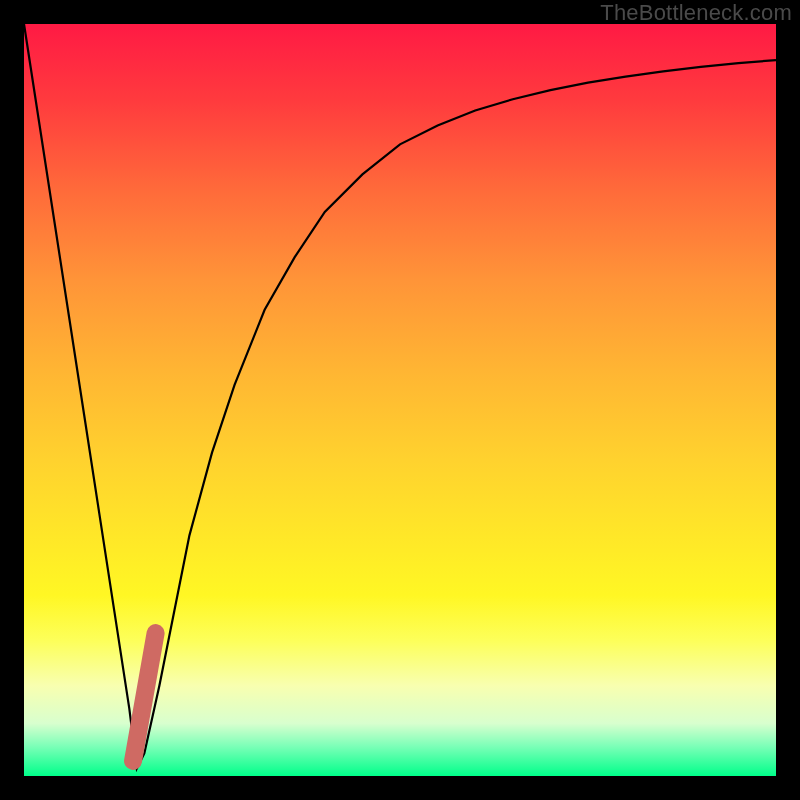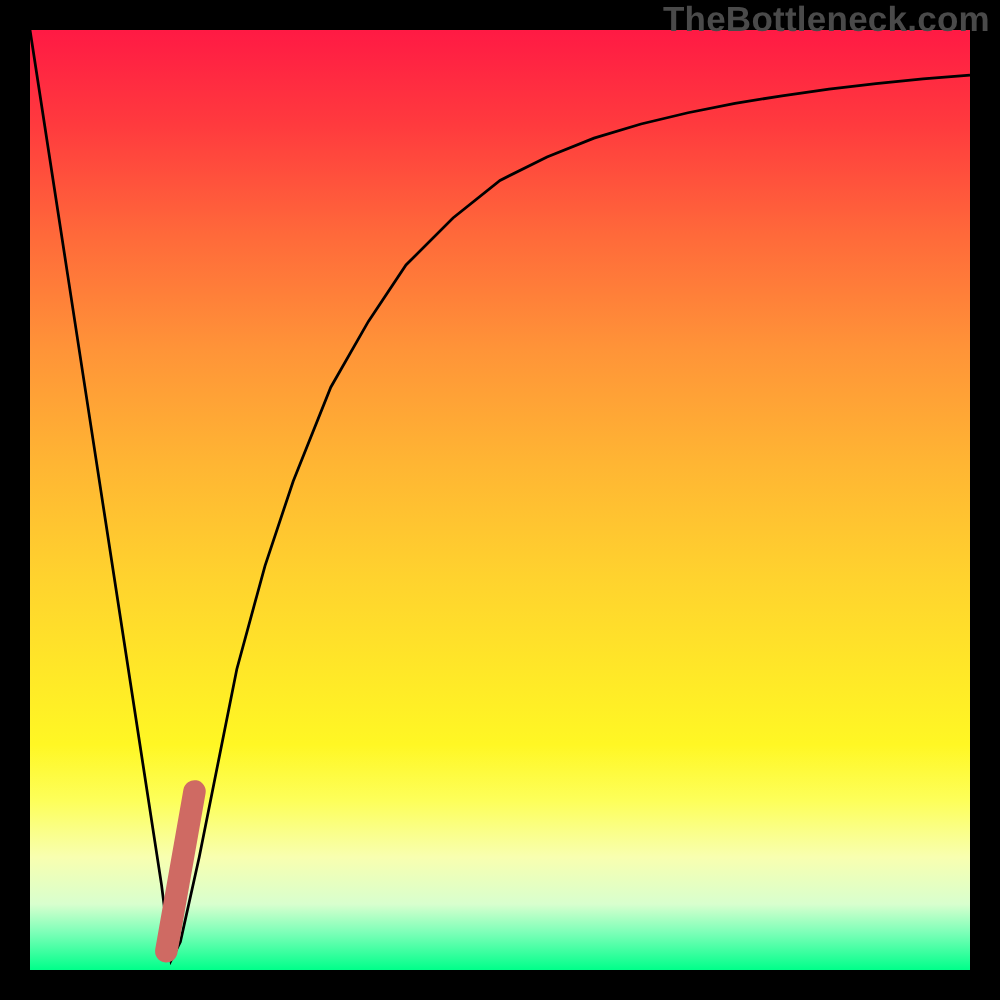--- a/index.html
+++ b/index.html
@@ -39,22 +39,22 @@
       #d8ffce 93%,
       #7dffb8 96%,
       #00ff8a 100%
     );
   }
   .watermark {
     position: absolute;
     top: 0px;
     right: 8px;
     color: #4a4a4a;
-    font-size: 28px;
-    font-weight: 700;
+    font-size: 22px;
+    font-weight: 400;
     letter-spacing: 0.2px;
     user-select: none;
   }
   svg.curve-layer {
     position: absolute;
     left: 24px;
     top: 24px;
     width: 752px;
     height: 752px;
     overflow: visible;

